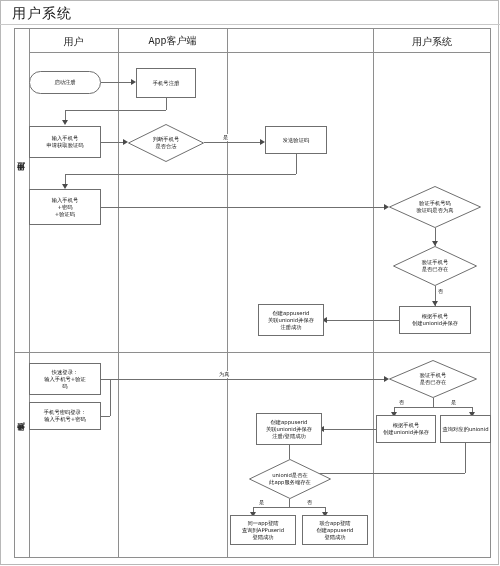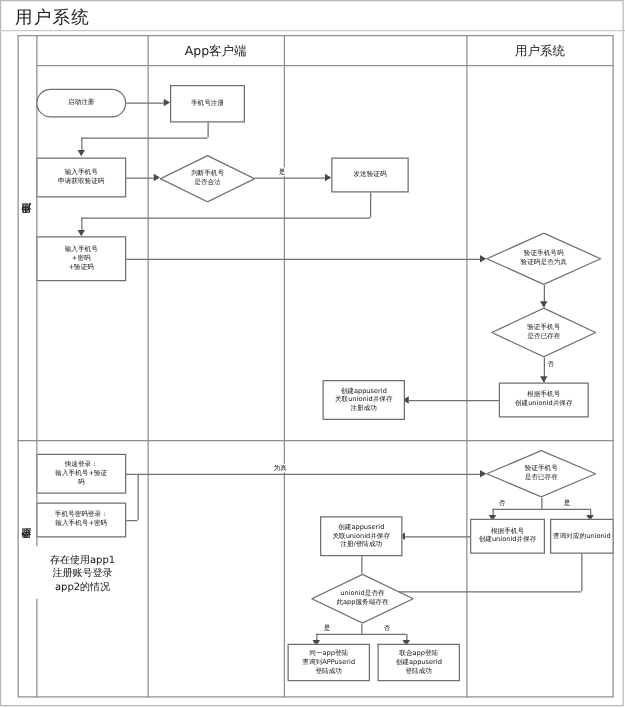--- a/index.html
+++ b/index.html
@@ -100,21 +100,22 @@
   <div class="grid-frame"></div>
 
   <div class="vline" style="left:29px;top:28px;height:530px;"></div>
   <div class="vline" style="left:118px;top:28px;height:530px;"></div>
   <div class="vline" style="left:227px;top:28px;height:530px;"></div>
   <div class="vline" style="left:373px;top:28px;height:530px;"></div>
 
   <div class="hline" style="left:29px;top:52px;width:462px;"></div>
   <div class="hline" style="left:14px;top:352px;width:477px;"></div>
 
-  <div class="col-head" style="left:118px;width:109px;">App客户端</div>
+  <div class="col-head" style="left:29px;width:89px;">用户</div>
+  <div class="col-head" style="left:118px;width:109px;font-family:Liberation Mono, monospace;">App客户端</div>
   <div class="col-head" style="left:373px;width:118px;">用户系统</div>
 
   <div class="lane-label" style="left:15px;top:170px;height:60px;"><span>用户注册</span></div>
   <div class="lane-label" style="left:15px;top:430px;height:60px;"><span>用户登录</span></div>
 
   <div class="node term" style="left:29px;top:71px;width:72px;height:23px;white-space:pre-line;">启动注册</div>
 
   <div class="node rect" style="left:136px;top:68px;width:60px;height:30px;white-space:pre-line;">手机号注册</div>
 
   <div class="conn ch" style="left:101px;top:82px;width:30px;"></div>
@@ -190,23 +191,20 @@
 关联unionid并保存
 注册成功</div>
 
   <div class="node rect" style="left:29px;top:363px;width:72px;height:32px;white-space:pre-line;">快速登录：
 输入手机号+验证
 码</div>
 
   <div class="node rect" style="left:29px;top:402px;width:72px;height:28px;white-space:pre-line;">手机号密码登录：
 输入手机号+密码</div>
 
-  <div class="node plain" style="left:23px;top:437px;width:86px;height:42px;white-space:pre-line;">存在使用app1
-注册账号登录
-app2的情况</div>
 
   <div class="conn cv" style="left:110px;top:379px;height:37px;"></div>
   <div class="conn ch" style="left:101px;top:379px;width:9px;"></div>
   <div class="conn ch" style="left:101px;top:416px;width:9px;"></div>
 
   <div class="conn ch" style="left:110px;top:379px;width:274px;"></div>
   <div class="elabel" style="left:218px;top:371px;">为真</div>
   <div class="arrow ar-r" style="left:384px;top:376px;"></div>
 
   <div class="dia-wrap" style="left:389px;top:360px;width:88px;height:38px;">

